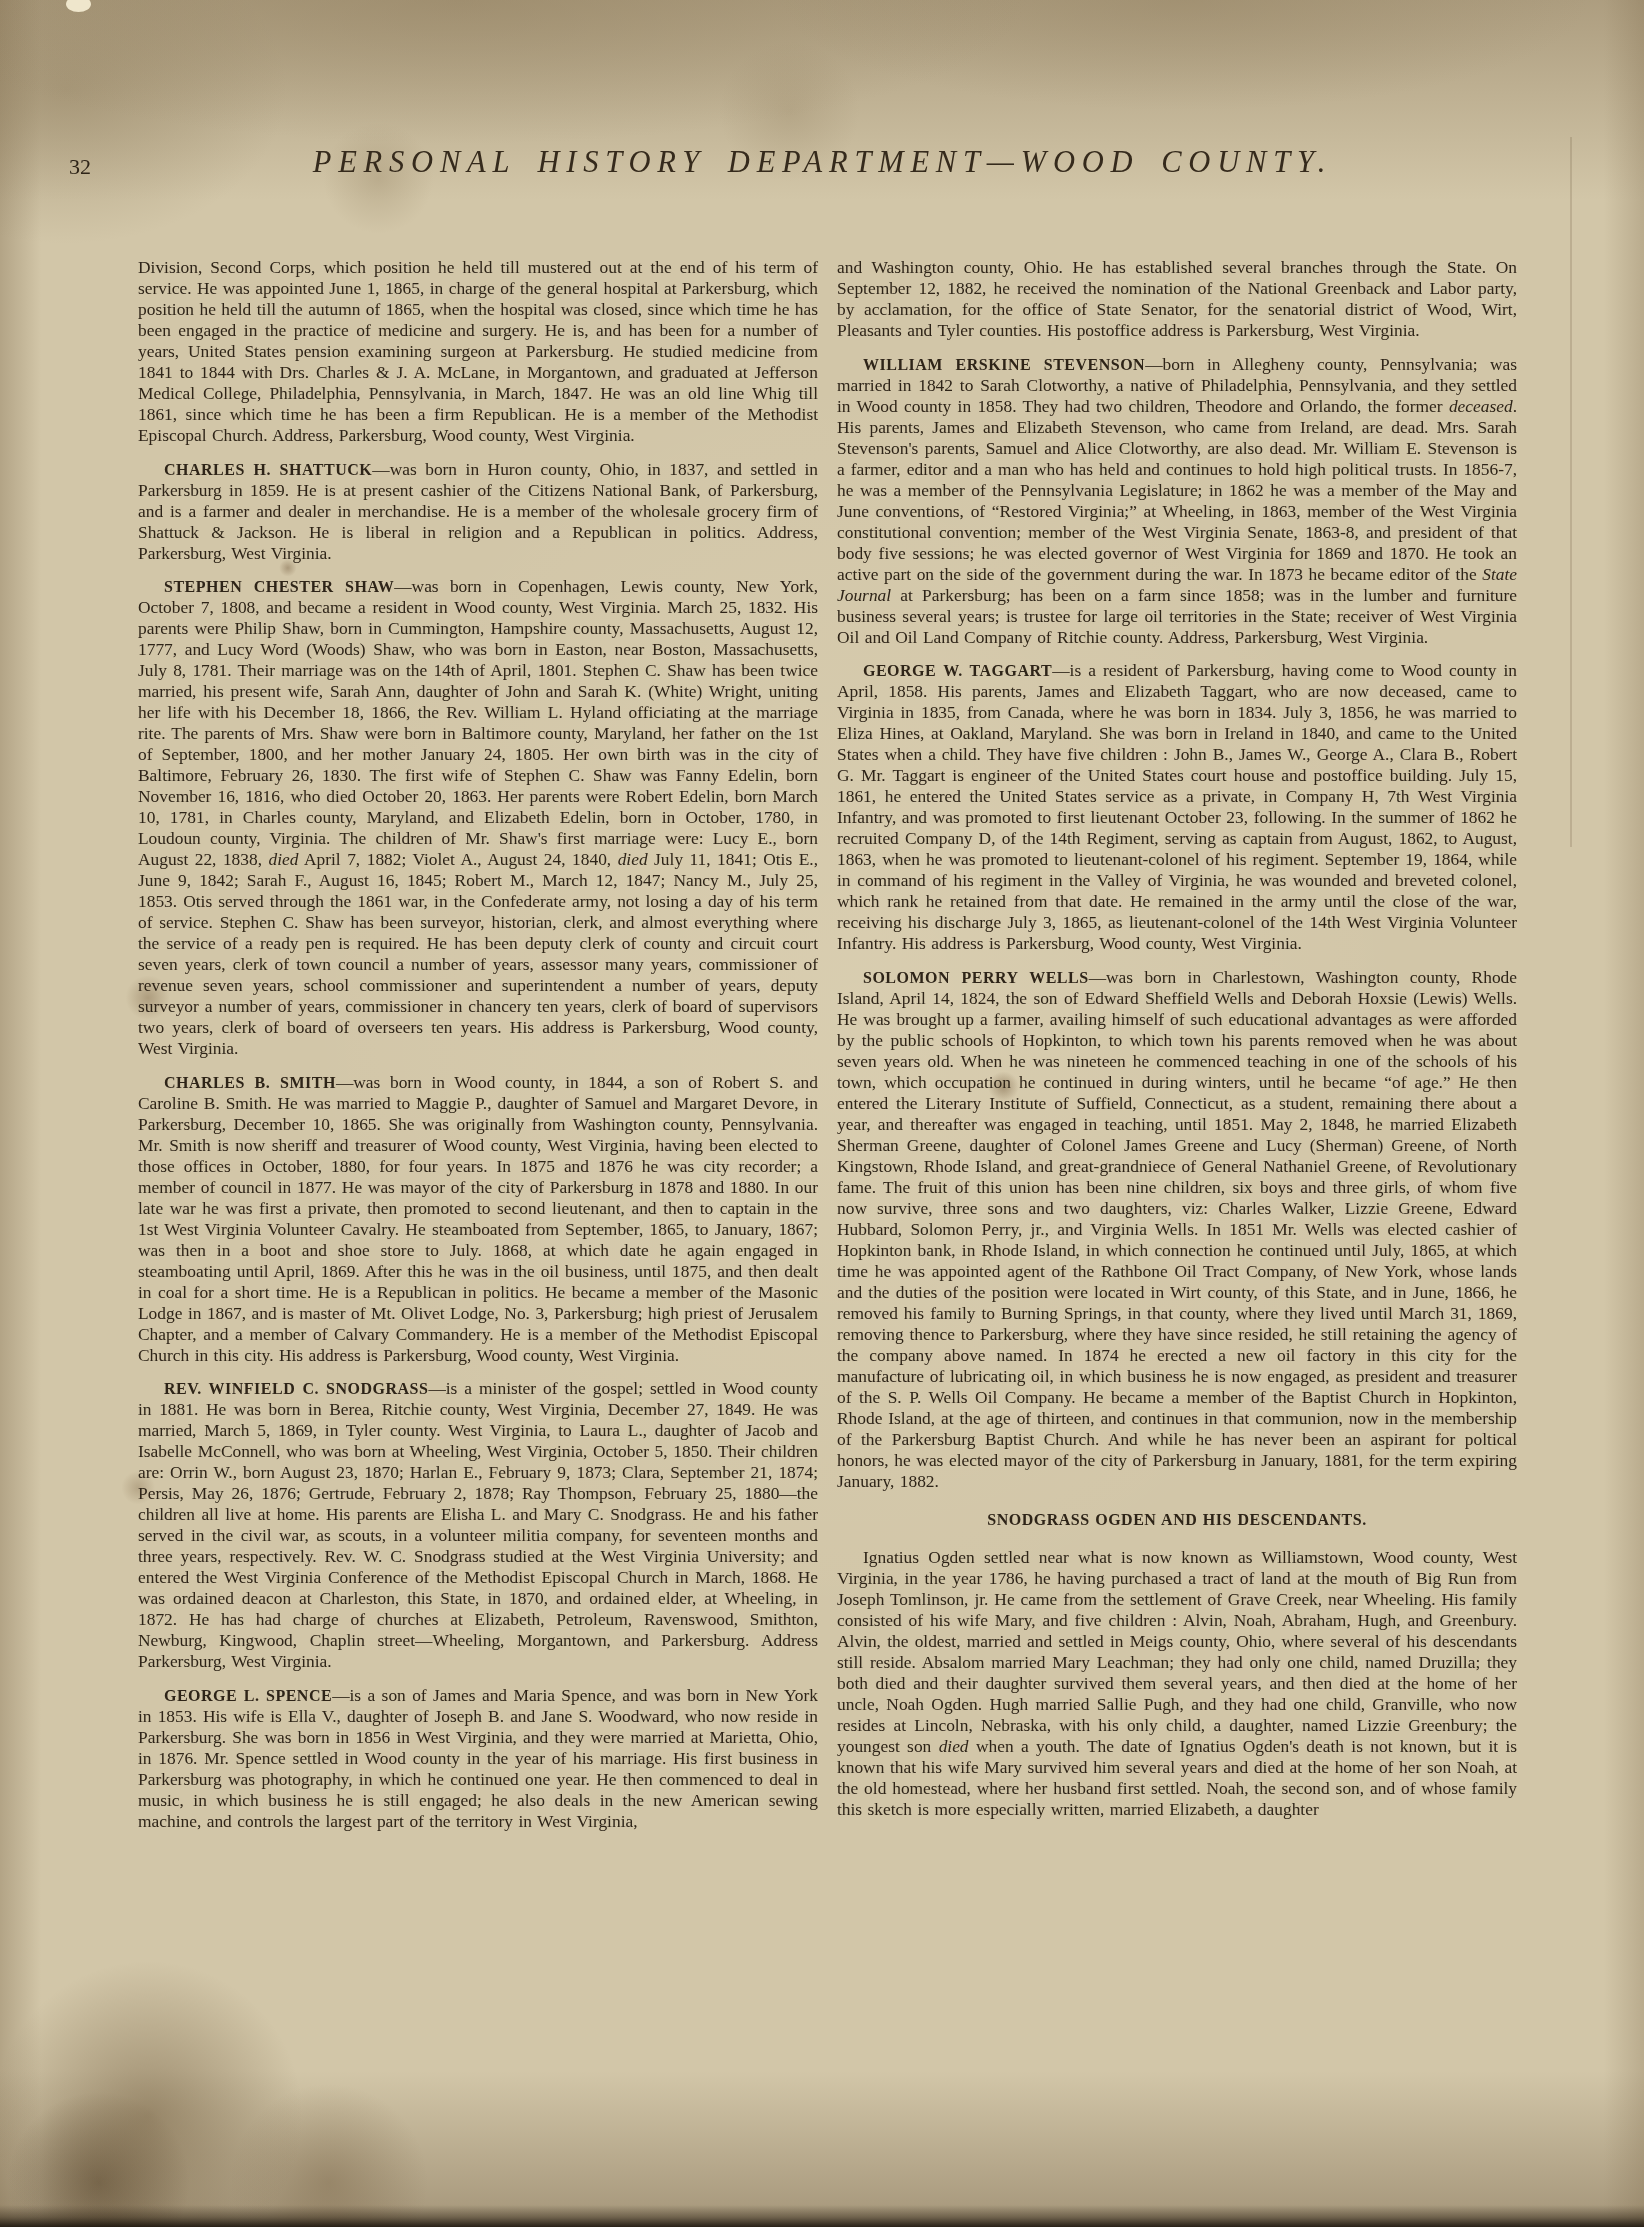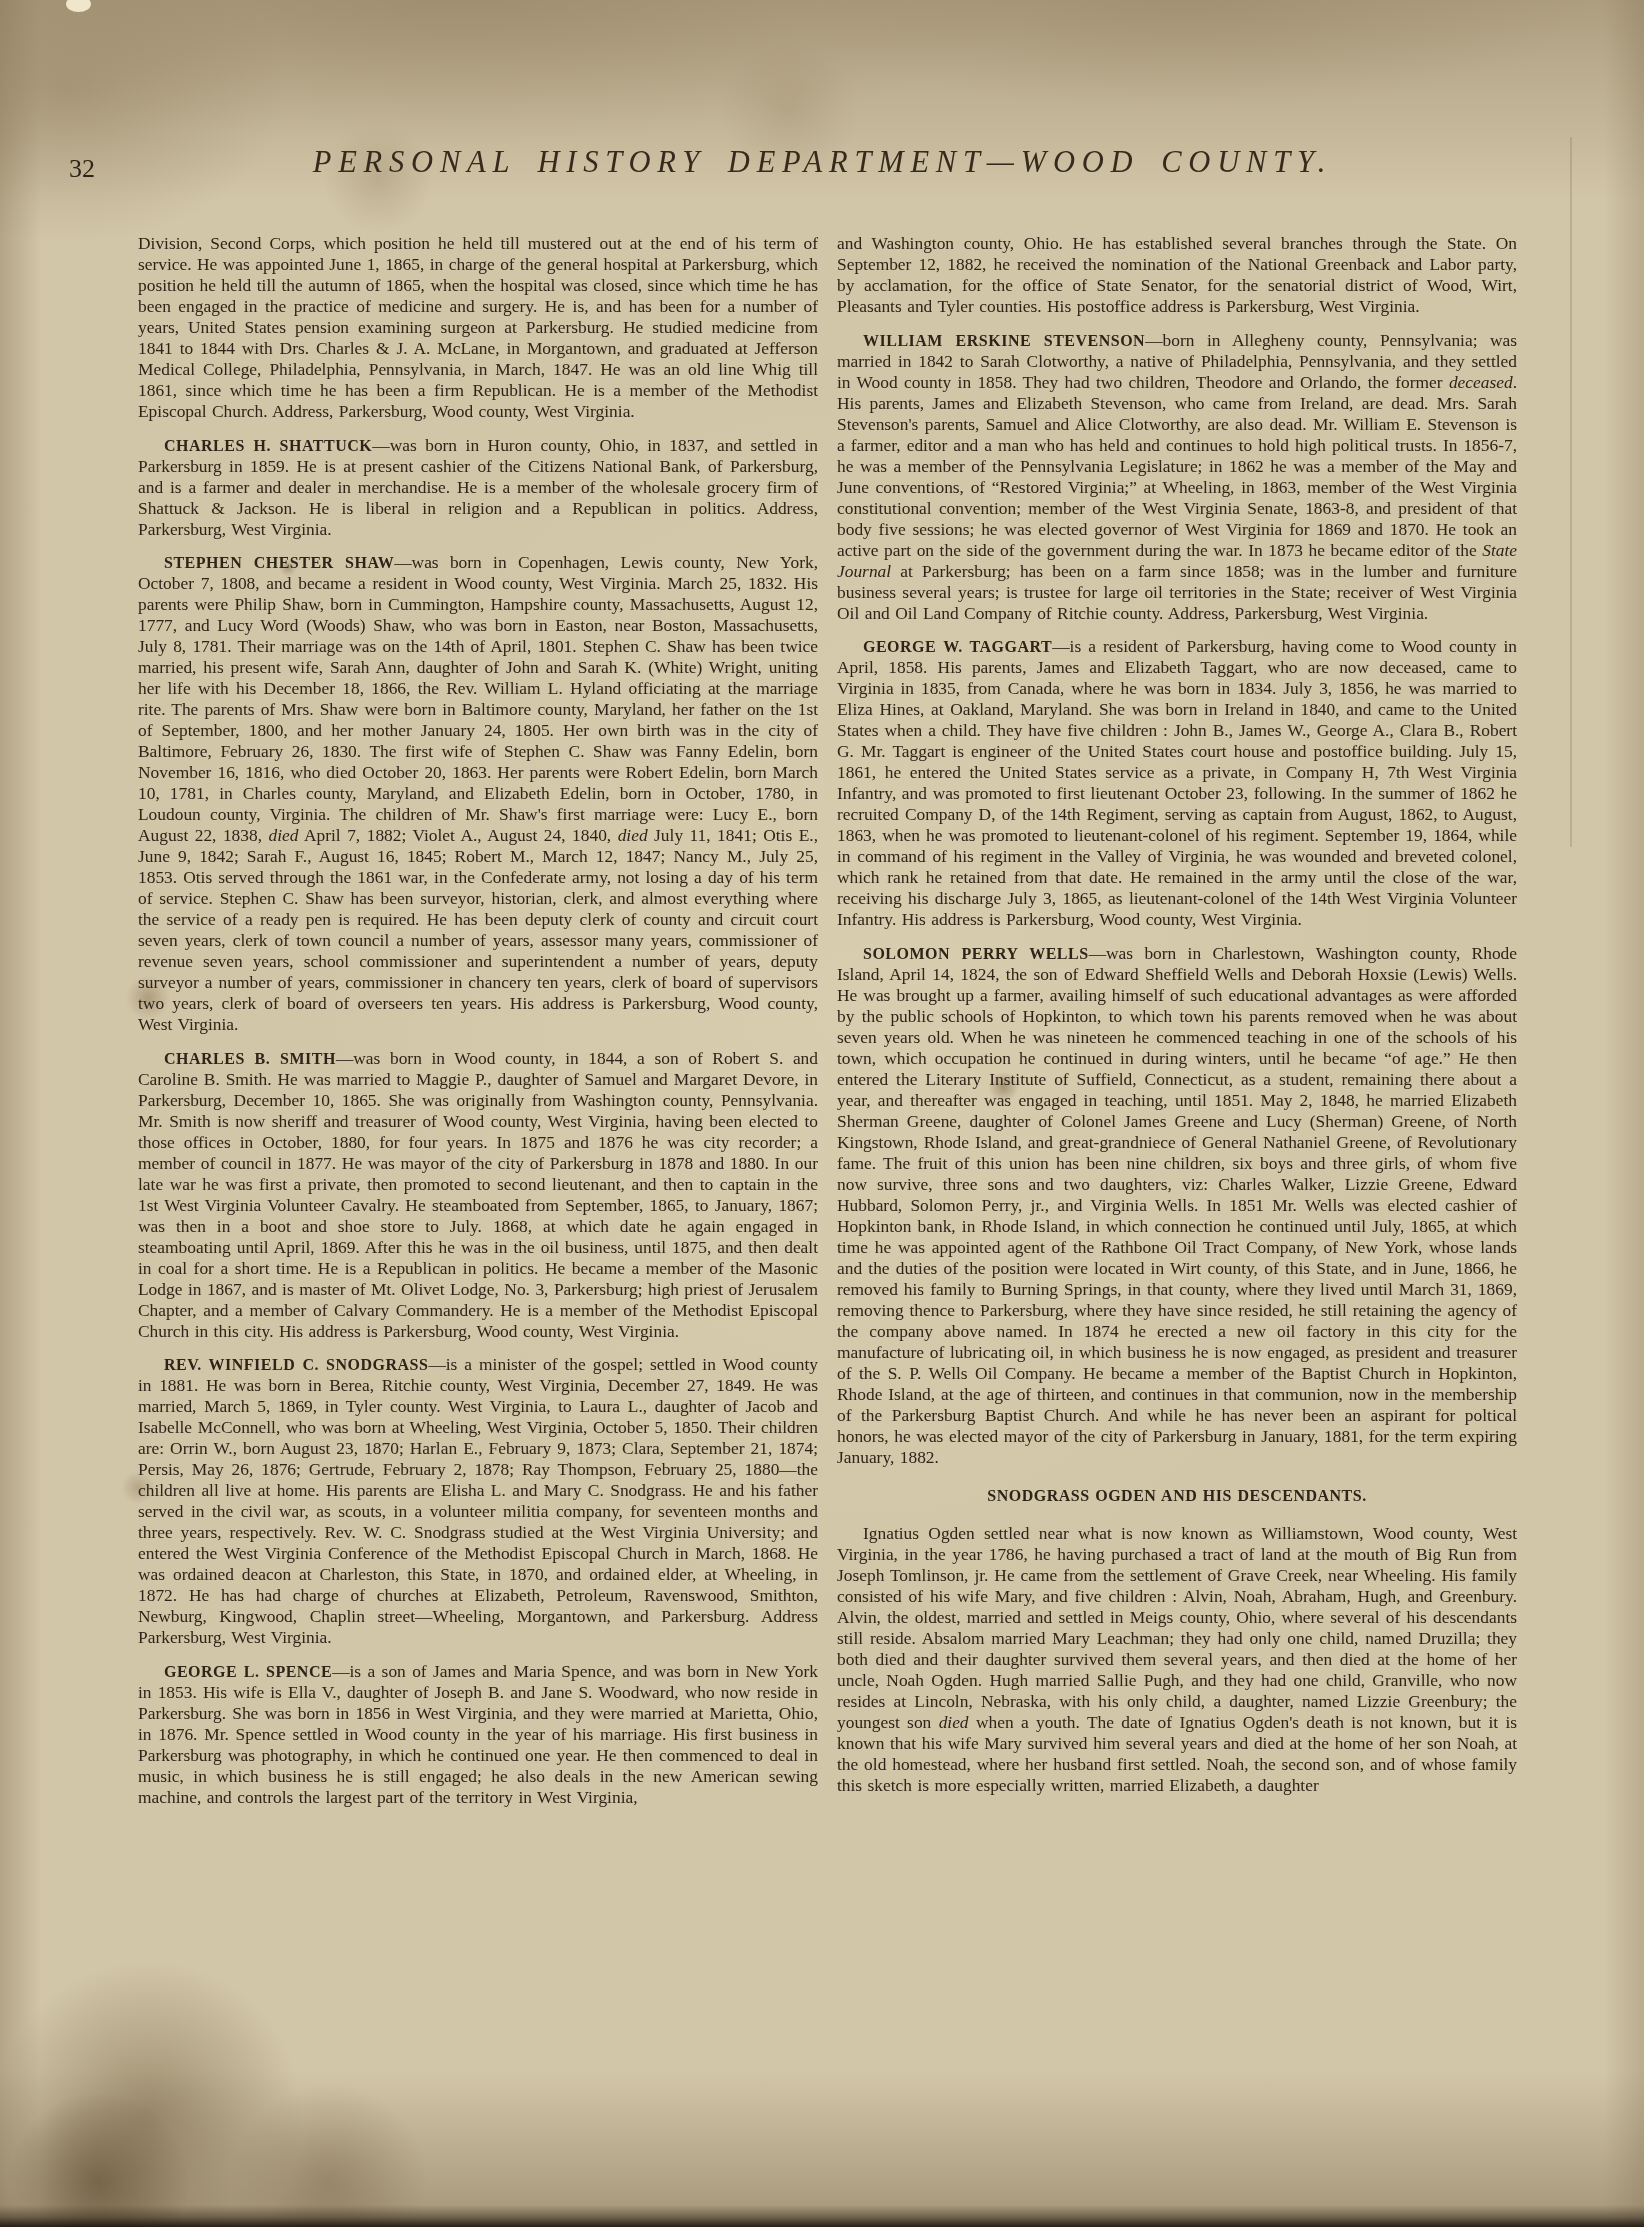--- a/index.html
+++ b/index.html
@@ -35,36 +35,36 @@
     font-size:34px;color:rgba(92,98,115,0.55);
     transform:rotate(80deg);transform-origin:left top;
     letter-spacing:3.2px;
   }
   .chip{position:absolute;left:66px;top:-4.2px;width:25px;height:16px;background:#efe6cc;border-radius:50%;}
   .crease{position:absolute;left:1570px;top:137px;width:1.6px;height:710px;background:rgba(110,92,64,0.22);}
   .bottom-edge{position:absolute;left:0;right:0;bottom:0;height:22px;
     background:linear-gradient(to bottom, rgba(50,38,22,0) 0%, rgba(45,34,20,0.45) 55%, rgba(18,12,6,0.85) 100%);}
   .page-number{
     position:absolute;left:69px;top:154px;
-    font-size:26px;color:var(--ink);
+    font-size:22px;color:var(--ink);
   }
   .page-title{
     position:absolute;left:0;right:0;top:145px;text-align:center;
     font-style:italic;font-size:30.5px;letter-spacing:6.8px;word-spacing:7.4px;
     color:#352a1c;white-space:nowrap;
   }
   .columns{
     position:absolute;top:233px;left:138px;right:128px;bottom:0;
     display:flex;gap:19px;
   }
   .col{
     flex:1;min-width:0;
     font-size:17.4px;line-height:21px;color:var(--ink);
     text-align:justify;word-spacing:1.1px;
-    hyphens:auto;-webkit-hyphens:auto;
+    hyphens:auto;margin-top:24px;-webkit-hyphens:auto;
   }
   .col p{margin:0 0 12.6px;}
   .col p.entry, .col p.paragraph{text-indent:26px;}
   .col p.continuation{text-indent:0;}
   .col .head{font-weight:bold;font-size:16px;letter-spacing:0.5px;}
   .col p.section-title{
     text-align:center;text-indent:0;font-weight:bold;
     font-size:20px;letter-spacing:1.1px;margin:16px 0 17px;
   }
 </style>

